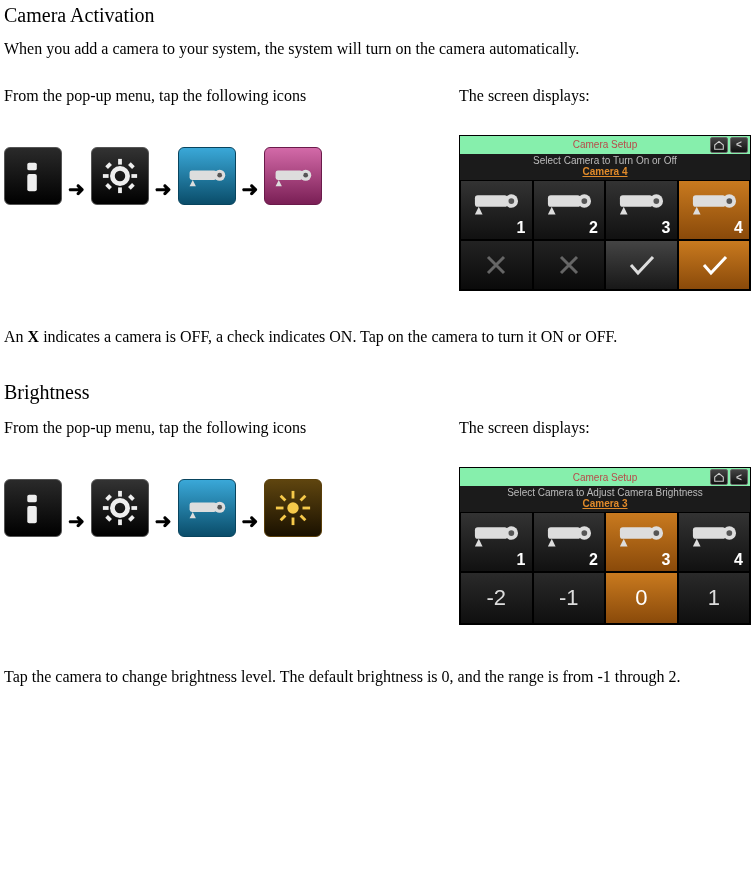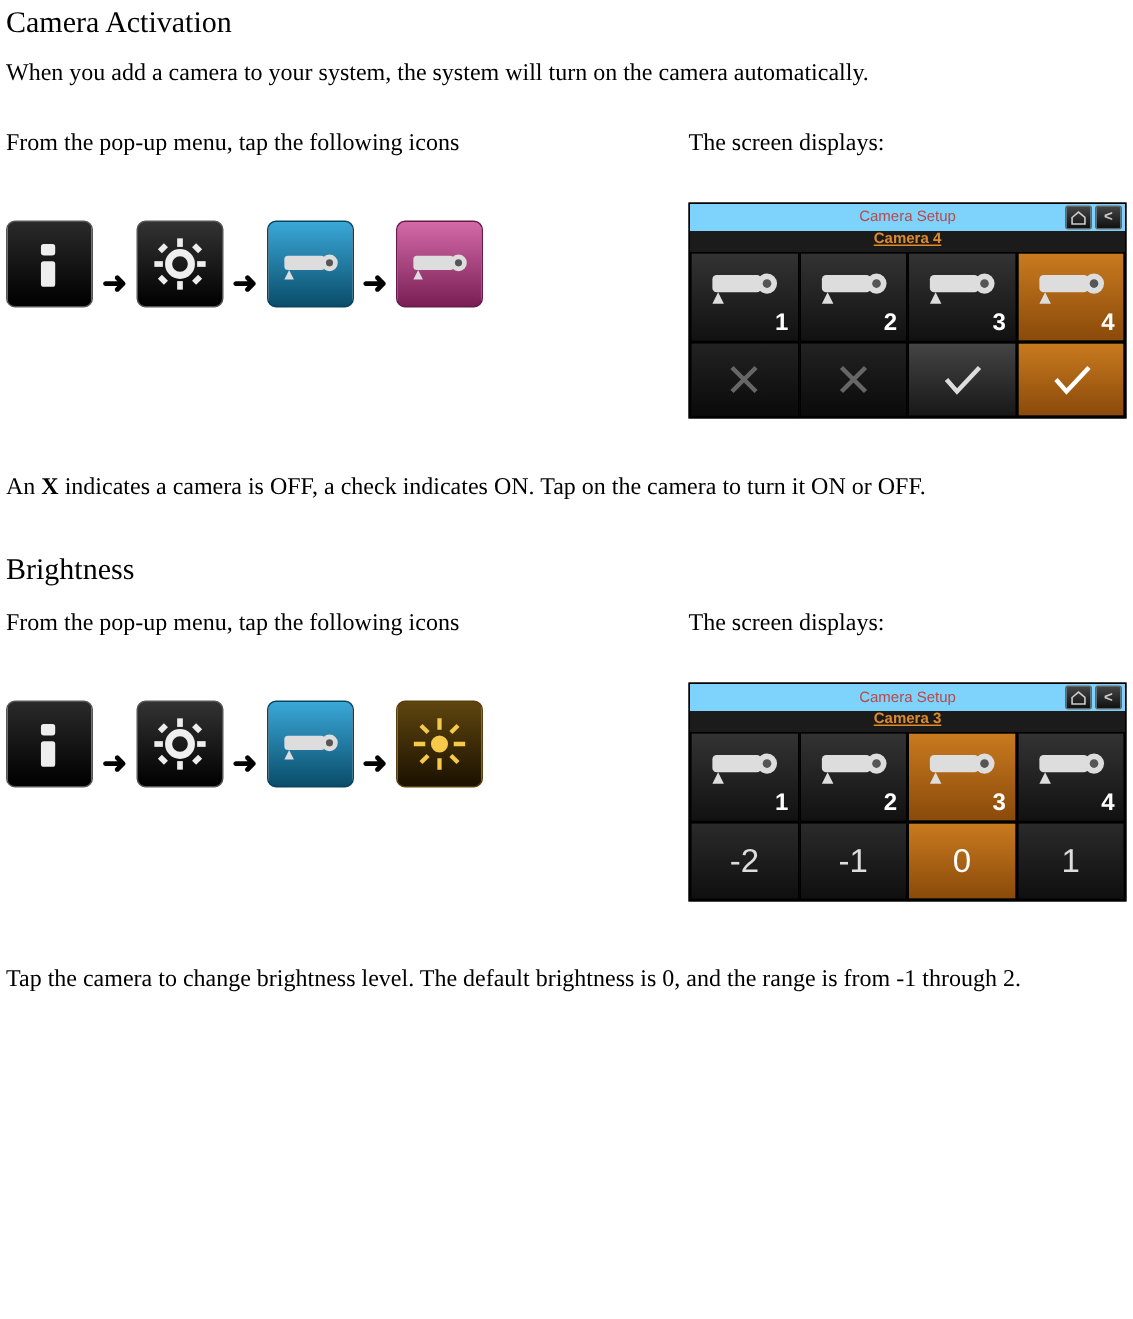--- a/index.html
+++ b/index.html
@@ -83,21 +83,21 @@
     border: 1px solid #000;
   }
   .screen-header {
     display: flex;
     align-items: center;
     justify-content: center;
     position: relative;
     height: 18px;
     font-size: 10px;
     color: #b84a4a;
-    background: #7dd3fc;
+    background: #86efac;
   }
   .screen-header .hdr-icons {
     position: absolute;
     right: 2px;
     top: 1px;
     display: flex;
     gap: 2px;
   }
   .hdr-icon {
     width: 16px; height: 14px;
@@ -255,20 +255,21 @@
         <span>Camera Setup</span>
         <div class="hdr-icons">
           <div class="hdr-icon">
               <svg viewBox="0 0 16 14" width="12" height="10">
                 <path d="M2 7 L8 2 L14 7 L14 13 L2 13 Z" fill="none" stroke="#ccc" stroke-width="1.5"></path>
               </svg>
             </div>
           <div class="hdr-icon">&lt;</div>
         </div>
       </div>
+      <div class="screen-sub">Select Camera to Turn On or Off</div>
       <div class="screen-sub2 orange">Camera 4</div>
       <div class="cam-row">
         <div class="cam-cell">
             <svg class="cam" viewBox="0 0 48 30">
               <use href="#camshape"></use>
             </svg>
             <span class="cam-num">1</span>
           </div>
         <div class="cam-cell">
             <svg class="cam" viewBox="0 0 48 30">
@@ -359,20 +360,21 @@
         <span>Camera Setup</span>
         <div class="hdr-icons">
           <div class="hdr-icon">
               <svg viewBox="0 0 16 14" width="12" height="10">
                 <path d="M2 7 L8 2 L14 7 L14 13 L2 13 Z" fill="none" stroke="#ccc" stroke-width="1.5"></path>
               </svg>
             </div>
           <div class="hdr-icon">&lt;</div>
         </div>
       </div>
+      <div class="screen-sub">Select Camera to Adjust Camera Brightness</div>
       <div class="screen-sub2 orange">Camera 3</div>
       <div class="cam-row">
         <div class="cam-cell">
             <svg class="cam" viewBox="0 0 48 30">
               <use href="#camshape"></use>
             </svg>
             <span class="cam-num">1</span>
           </div>
         <div class="cam-cell">
             <svg class="cam" viewBox="0 0 48 30">

